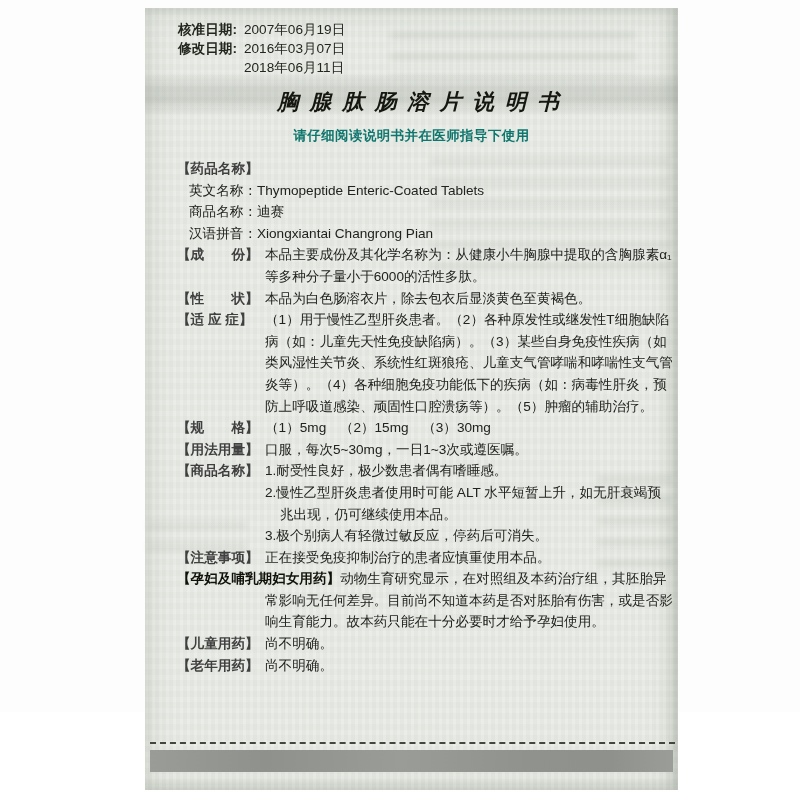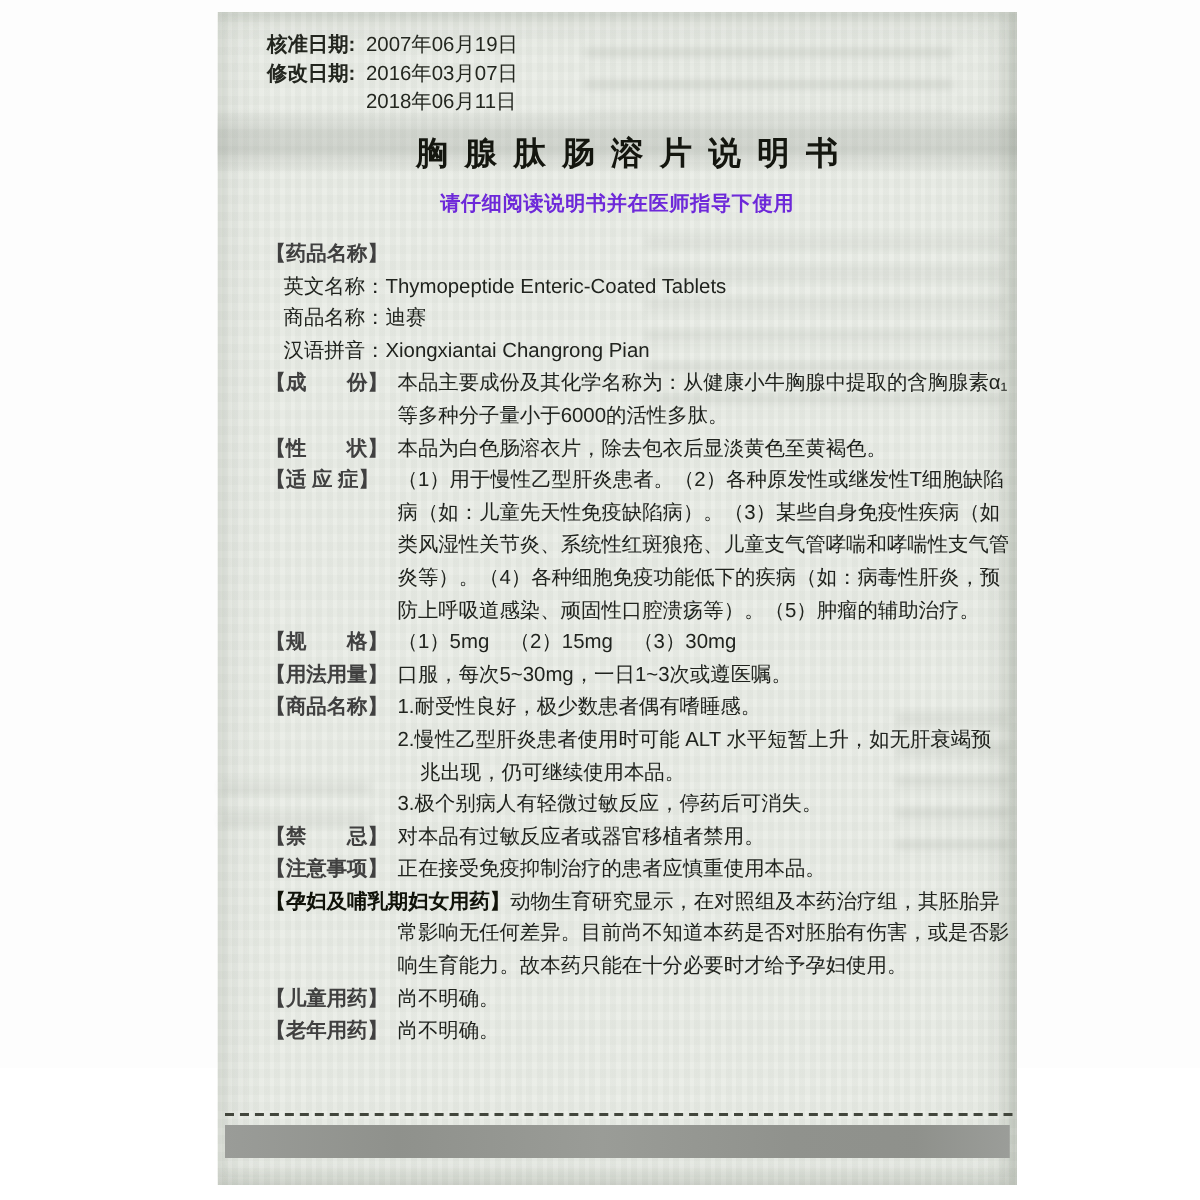--- a/index.html
+++ b/index.html
@@ -78,29 +78,30 @@
   .title {
     position: relative;
     margin: 10px 0 0 13px;
     text-align: center;
     font-family: "Liberation Serif", "DejaVu Serif", serif;
     font-size: 21.5px;
     font-weight: bold;
     letter-spacing: 11px;
     padding-left: 11px;
     color: #14160f;
+    font-style: italic;
   }
   .subtitle {
     position: relative;
     margin-top: 11px;
     text-align: center;
     font-size: 13.4px;
     font-weight: 600;
     letter-spacing: 0.5px;
-    color: #6d28d9;
+    color: #0f766e;
   }
 
   
   .leaflet-body {
     position: relative;
     margin-top: 13px;
     padding: 0 4px 0 32px;
     font-size: 13.6px;
     line-height: 21.6px;
     color: #20231e;
@@ -209,24 +210,20 @@
 
       <div class="sec">
         <span class="label">【商品名称】</span>
         <span class="content">
           <div class="adr-item">1.耐受性良好，极少数患者偶有嗜睡感。</div>
           <div class="adr-item">2.慢性乙型肝炎患者使用时可能 ALT 水平短暂上升，如无肝衰竭预兆出现，仍可继续使用本品。</div>
           <div class="adr-item">3.极个别病人有轻微过敏反应，停药后可消失。</div>
         </span>
       </div>
 
-      <div class="sec">
-        <span class="label">【禁　　忌】</span>
-        <span class="content">对本品有过敏反应者或器官移植者禁用。</span>
-      </div>
 
       <div class="sec">
         <span class="label">【注意事项】</span>
         <span class="content">正在接受免疫抑制治疗的患者应慎重使用本品。</span>
       </div>
 
       <div class="sec-hang">
         <span class="label-inline">【孕妇及哺乳期妇女用药】</span><span>动物生育研究显示，在对照组及本药治疗组，其胚胎异常影响无任何差异。目前尚不知道本药是否对胚胎有伤害，或是否影响生育能力。故本药只能在十分必要时才给予孕妇使用。</span>
       </div>
 

